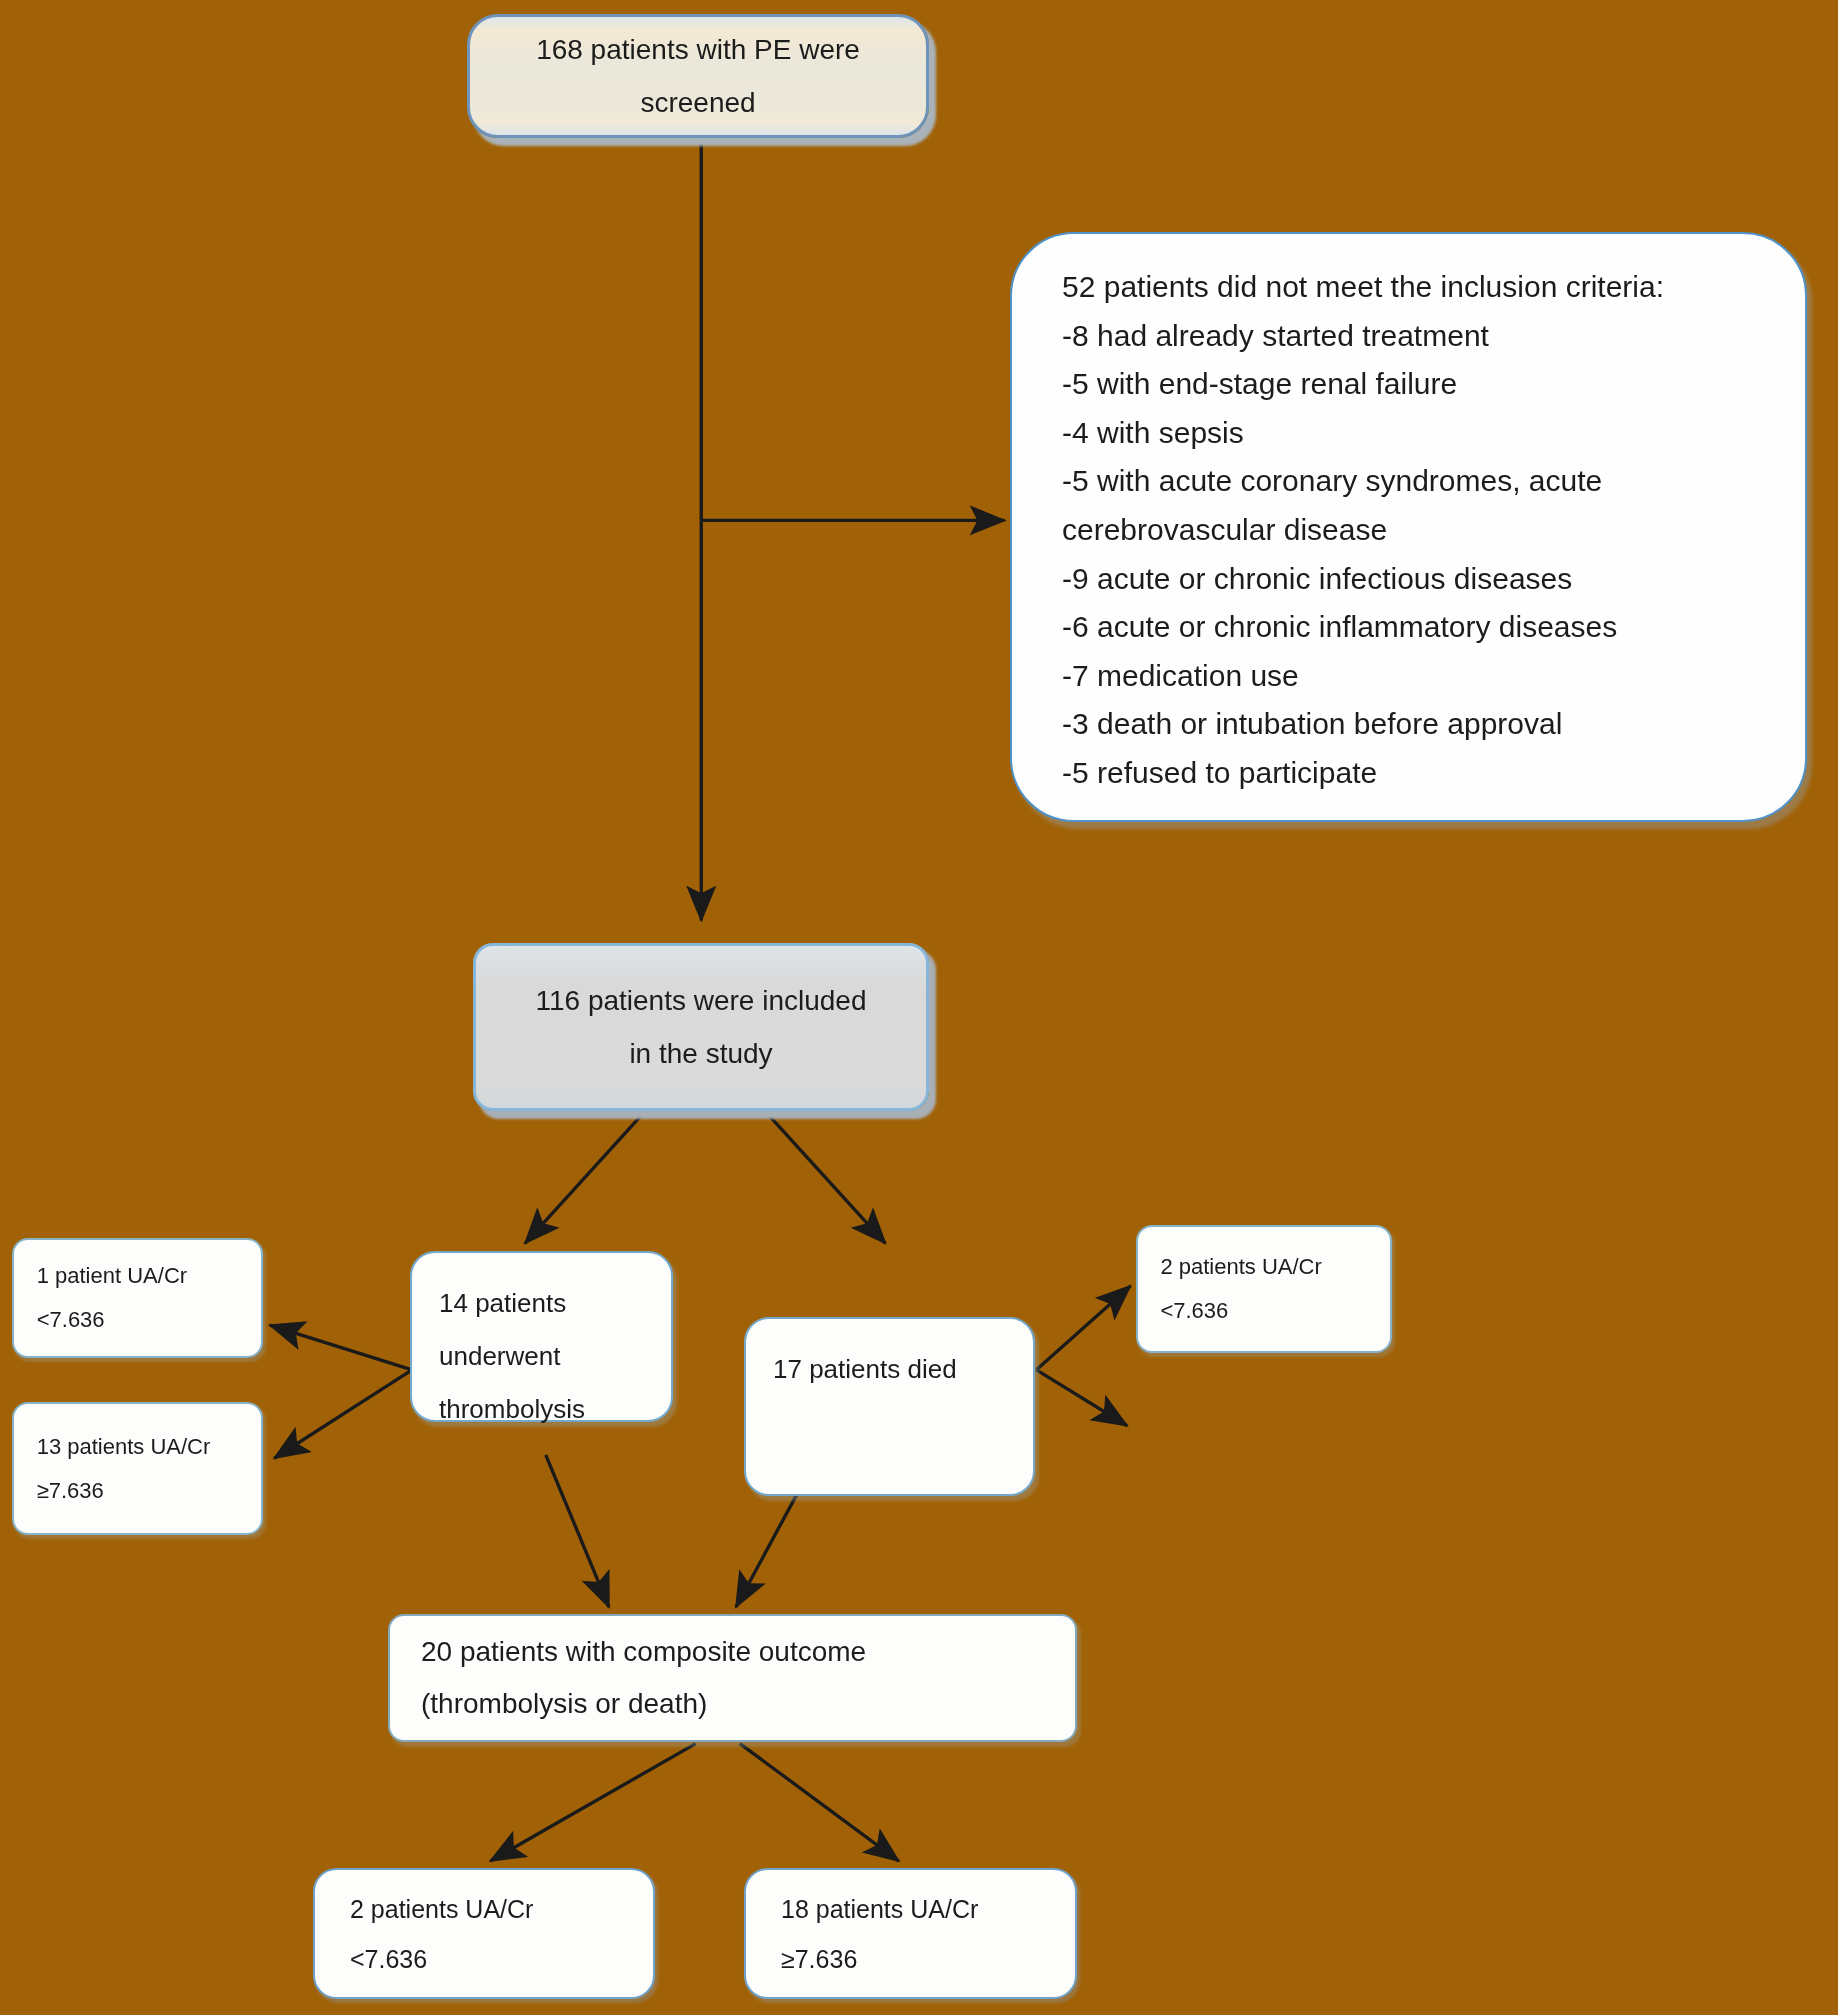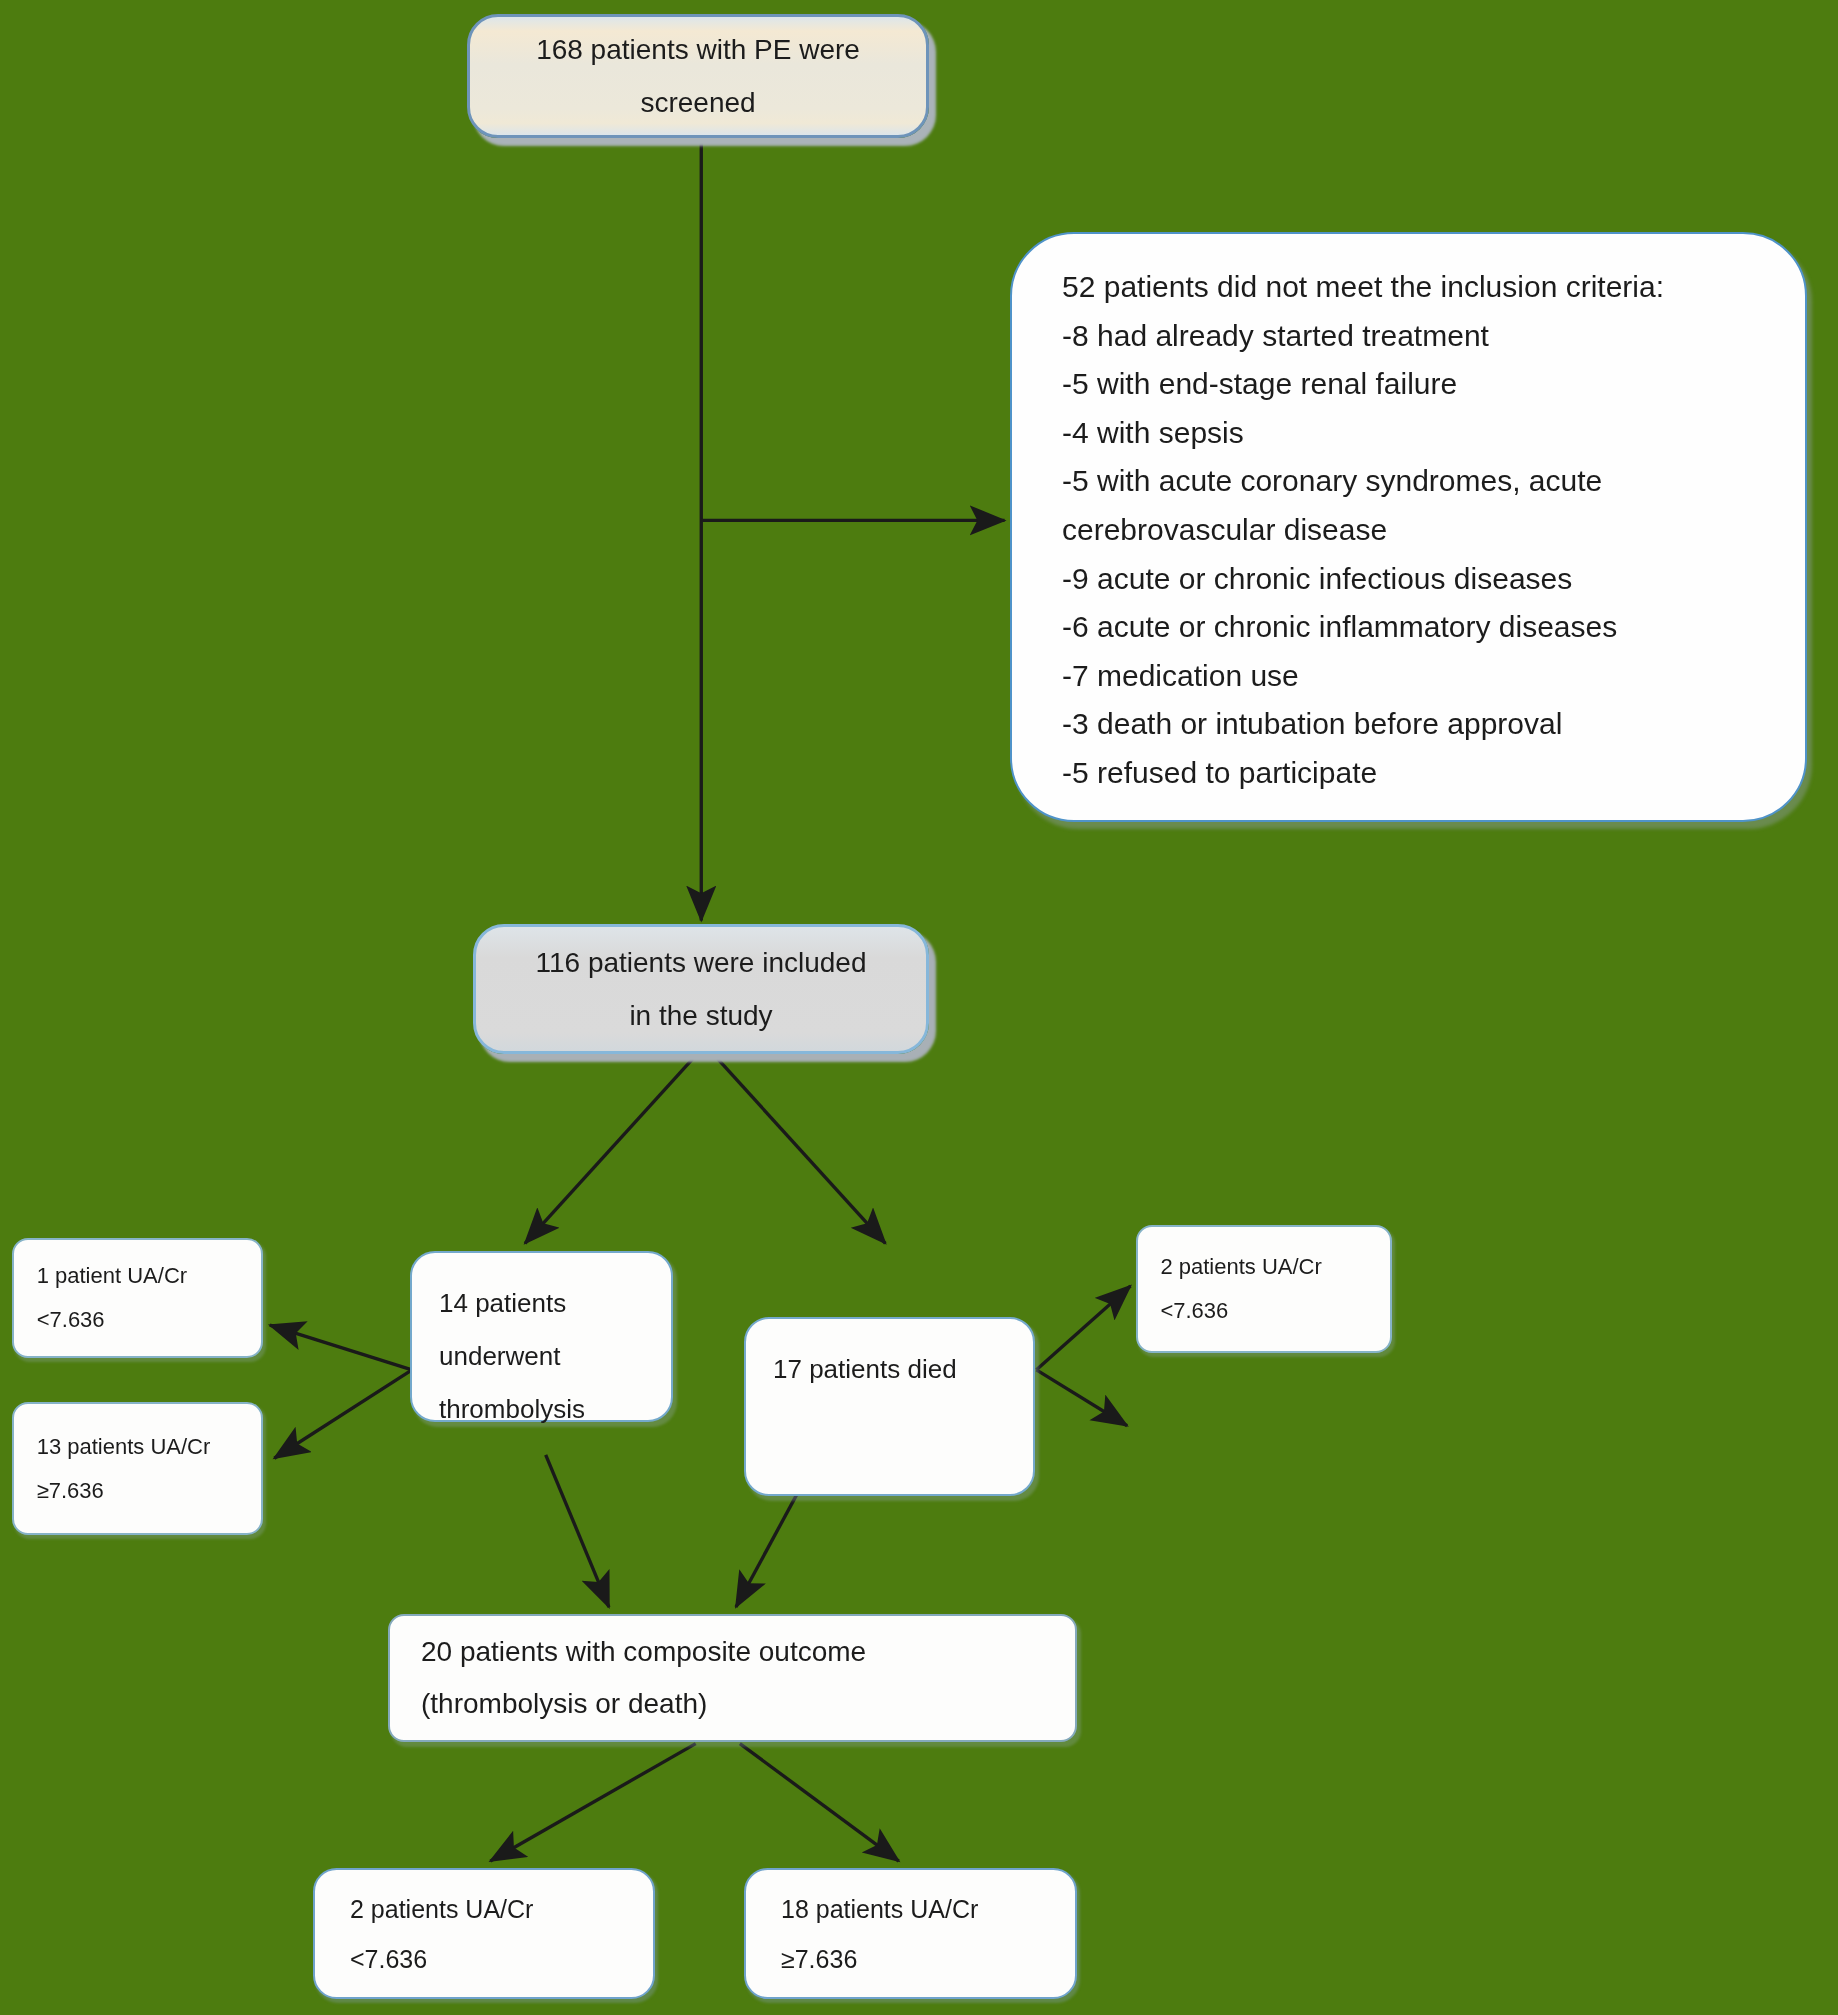--- a/index.html
+++ b/index.html
@@ -4,21 +4,21 @@
 <style>
   html, body {
     margin: 0;
     padding: 0;
     background: #ffffff;
   }
   #canvas {
     position: relative;
     width: 1839px;
     height: 2015px;
-    background: #4d7c0f;
+    background: #a16207;
     font-family: "Liberation Sans", "DejaVu Sans", sans-serif;
     color: #1c1c1c;
     overflow: hidden;
   }
   .box {
     position: absolute;
     box-sizing: border-box;
     background: #fdfdfc;
     border: 2.2px solid #7fafca;
     border-radius: 25px;
@@ -36,23 +36,23 @@
     background: linear-gradient(180deg, #dde6ea 0%, #f4e9d3 12%, #eae7db 40%, #ece8da 78%, #f0e9d6 90%, #dce5ea 100%);
     box-shadow: 6.7px 7.3px 2.8px #aab3b9;
     align-items: center;
     text-align: center;
     font-size: 28px;
     line-height: 1.9;
     padding: 0 15.7px;
   }
   
   #box-included {
-    left: 473px; top: 924px; width: 456px; height: 130px;
+    left: 473px; top: 943px; width: 456px; height: 168px;
     border: 3.9px solid #86b7da;
-    border-radius: 31px;
+    border-radius: 20px;
     background: linear-gradient(180deg, #dee4e8 0%, #d9d9d9 25%, #dadada 85%, #d2d8dc 100%);
     box-shadow: 6.7px 7.3px 2.8px #a8b0b6;
     align-items: center;
     text-align: center;
     font-size: 28px;
     line-height: 1.9;
     padding: 0 48px;
   }
   
   #box-excluded {

